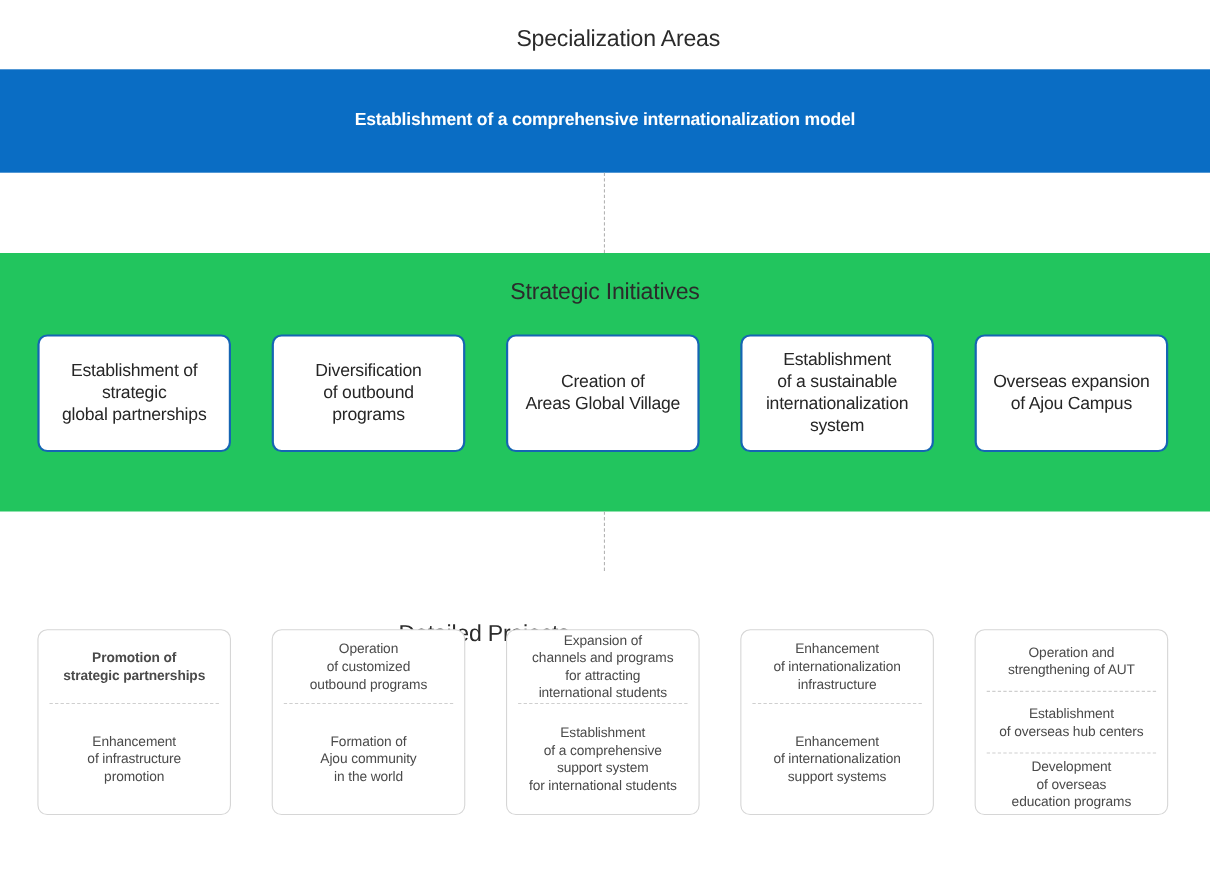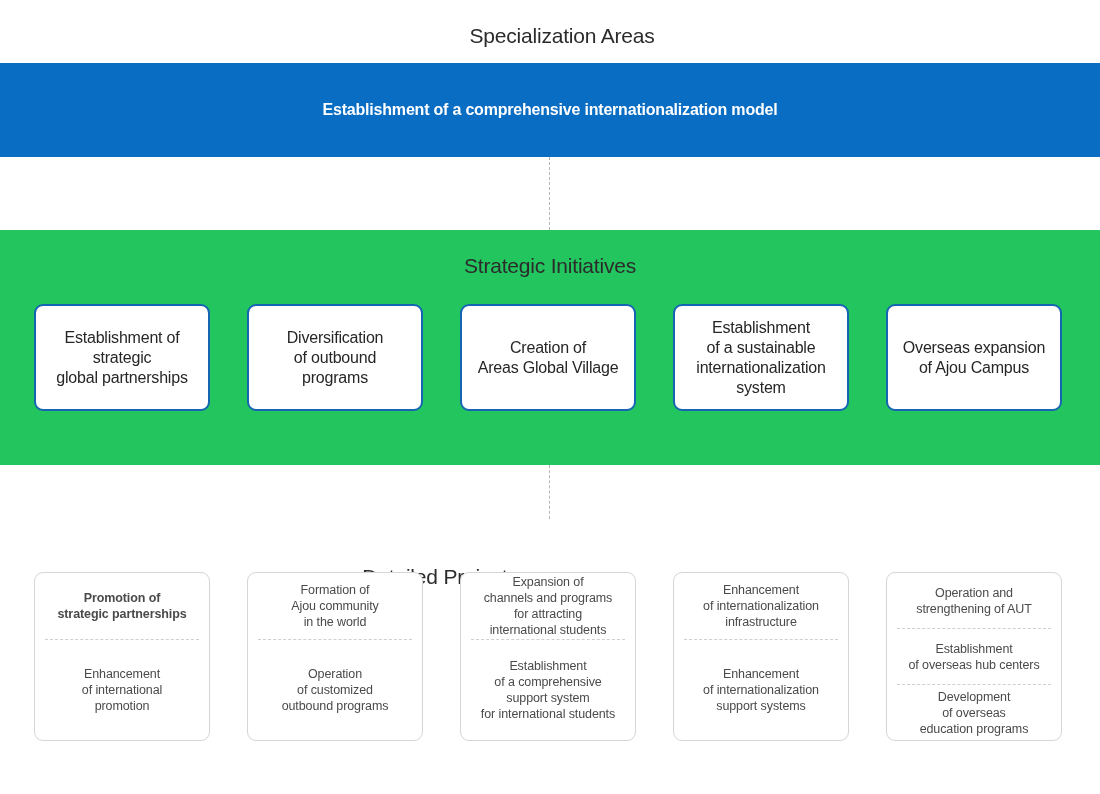--- a/index.html
+++ b/index.html
@@ -224,38 +224,38 @@
       <div class="detail-box" data-col="0">
         <div class="detail-item">
           <div>
             <span class="nl">Promotion of</span>
             <span class="nl">strategic partnerships</span>
           </div>
         </div>
         <div class="detail-item">
           <div>
             <span class="nl">Enhancement</span>
-            <span class="nl">of international</span>
+            <span class="nl">of infrastructure</span>
             <span class="nl">promotion</span>
           </div>
         </div>
       </div>
       <div class="detail-box" data-col="1">
+        <div class="detail-item">
+          <div>
+            <span class="nl">Operation</span>
+            <span class="nl">of customized</span>
+            <span class="nl">outbound programs</span>
+          </div>
+        </div>
         <div class="detail-item">
           <div>
             <span class="nl">Formation of</span>
             <span class="nl">Ajou community</span>
             <span class="nl">in the world</span>
-          </div>
-        </div>
-        <div class="detail-item">
-          <div>
-            <span class="nl">Operation</span>
-            <span class="nl">of customized</span>
-            <span class="nl">outbound programs</span>
           </div>
         </div>
       </div>
       <div class="detail-box" data-col="2">
         <div class="detail-item">
           <div>
             <span class="nl">Expansion of</span>
             <span class="nl">channels and programs</span>
             <span class="nl">for attracting</span>
             <span class="nl">international students</span>

